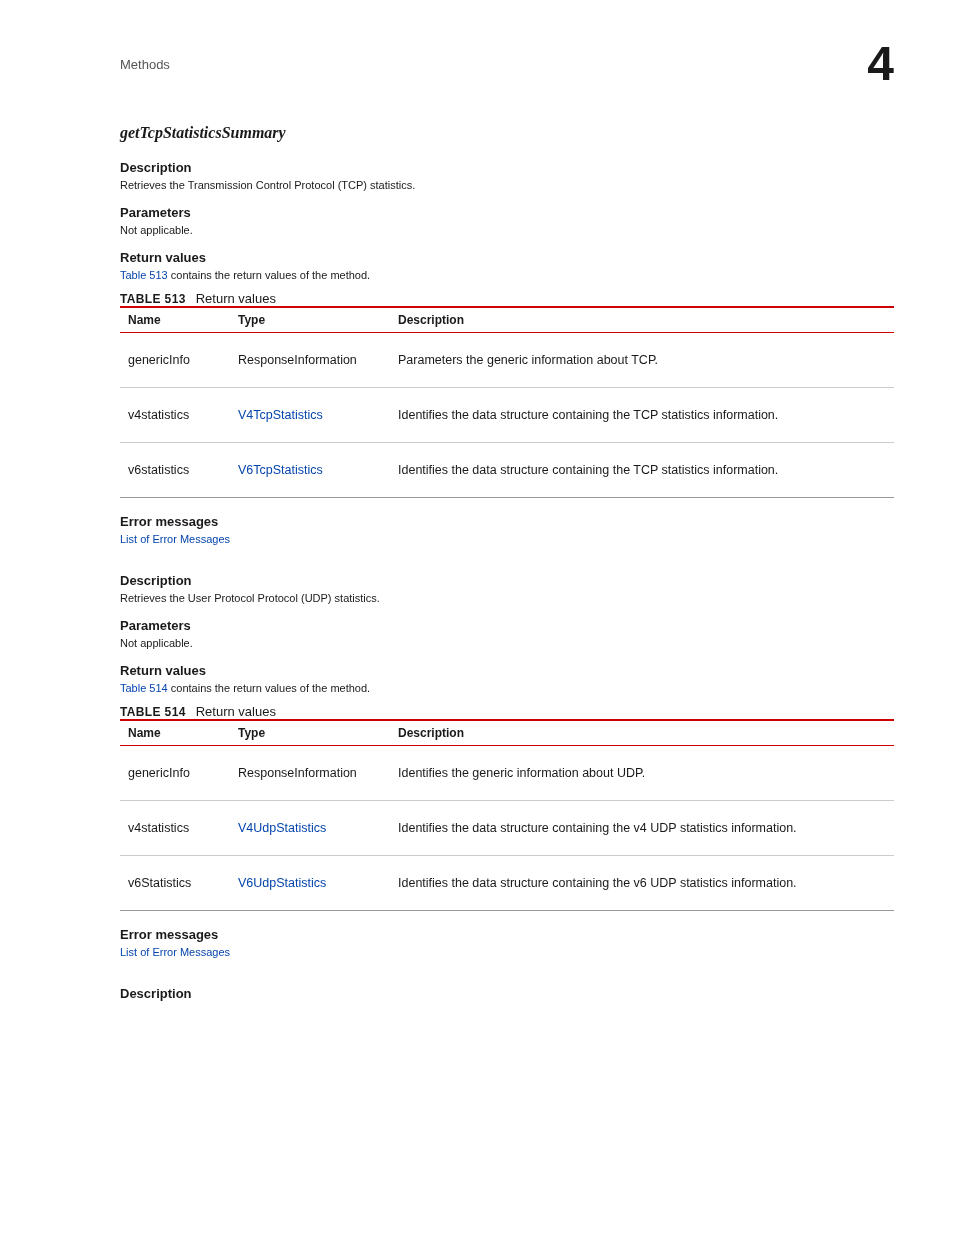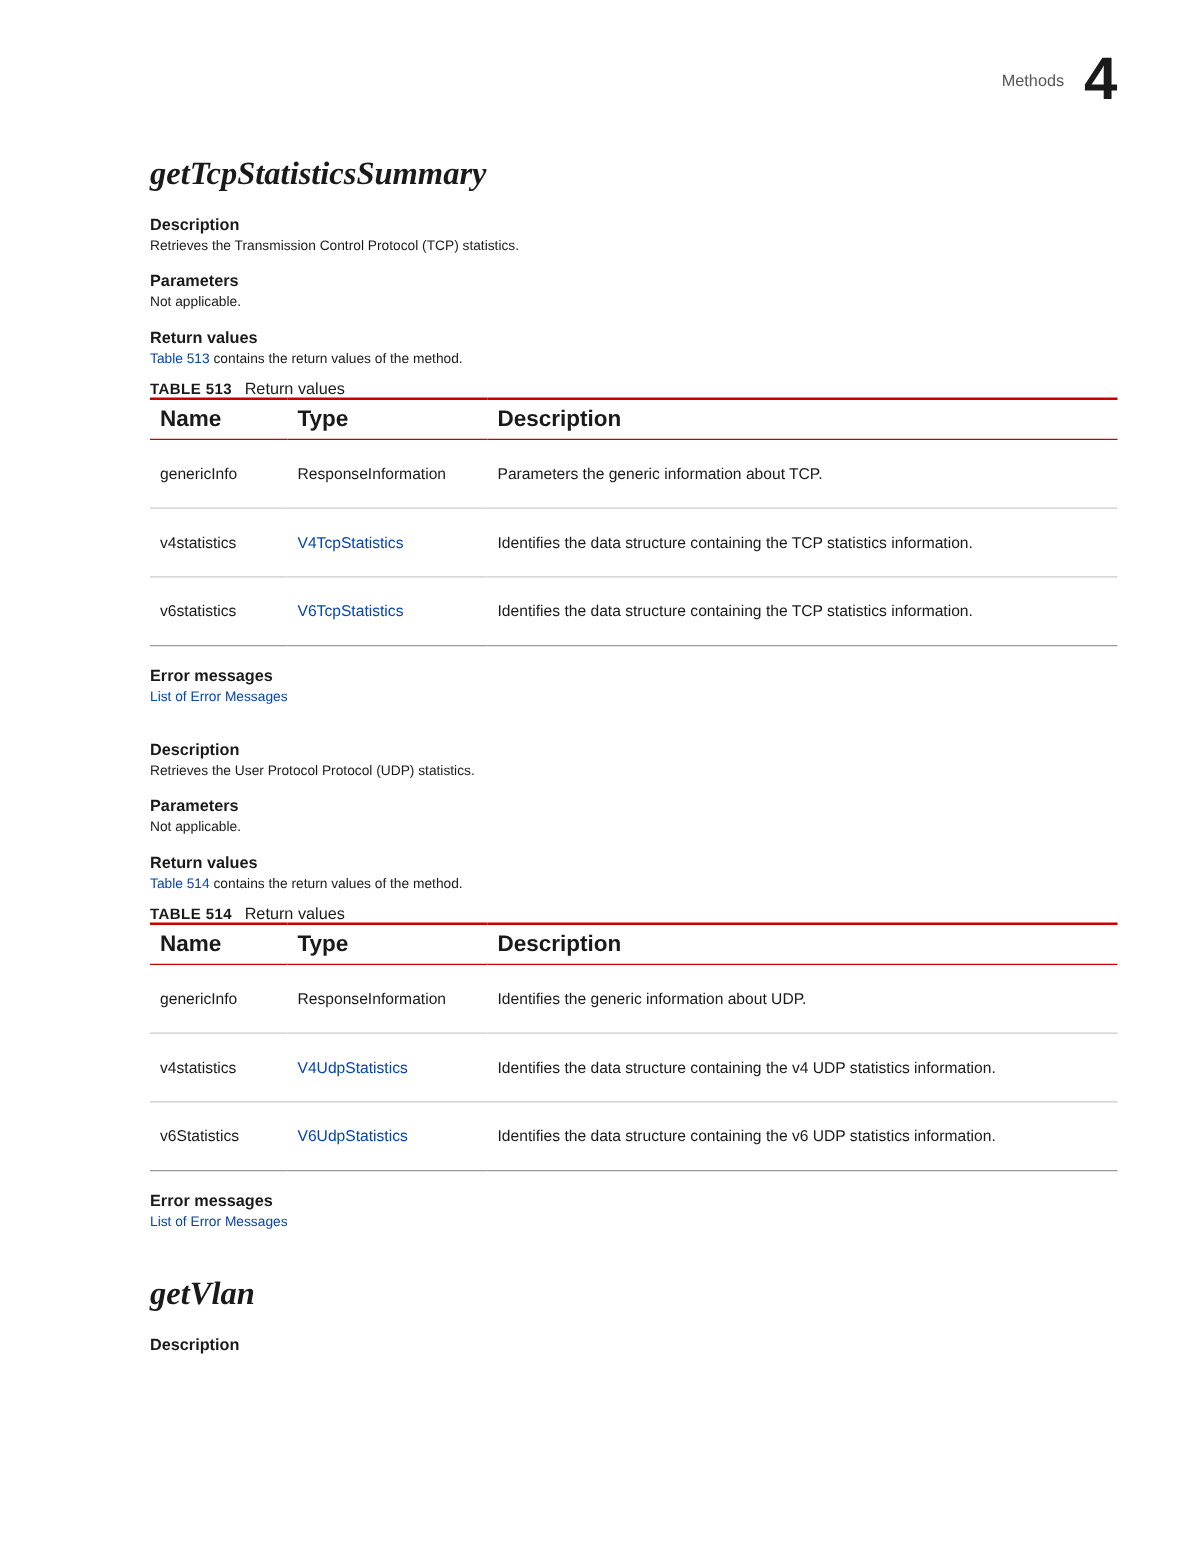--- a/index.html
+++ b/index.html
@@ -6,40 +6,40 @@
     body {
       font-family: Arial, Helvetica, sans-serif;
       font-size: 13px;
       color: #1a1a1a;
       background: #fff;
       padding: 40px 60px 40px 120px;
       max-width: 954px;
     }
     .page-header {
       display: flex;
-      justify-content: flex-end;
+      justify-content: space-between;
       align-items: center;
       margin-bottom: 34px;
       border-bottom: none;
     }
     .page-header-text {
       font-size: 13px;
       color: #555;
       margin-right: 16px;
     }
     .chapter-number {
       font-size: 48px;
       font-weight: bold;
       color: #1a1a1a;
       line-height: 1;
     }
     .section-title {
       font-family: Georgia, 'Times New Roman', serif;
       font-style: italic;
-      font-size: 26px;
+      font-size: 16px;
       font-weight: bold;
       color: #1a1a1a;
       margin-top: 36px;
       margin-bottom: 18px;
     }
     .subsection-label {
       font-weight: bold;
       font-size: 13px;
       margin-bottom: 4px;
       margin-top: 14px;
@@ -75,21 +75,21 @@
       font-size: 12.5px;
     }
     table thead tr {
       border-top: 2px solid #cc0000;
       border-bottom: 1.5px solid #cc0000;
     }
     table thead th {
       text-align: left;
       font-weight: bold;
       padding: 5px 8px;
-      font-size: 18px;
+      font-size: 12px;
       background: #fff;
     }
     table tbody tr {
       border-bottom: 1px solid #ccc;
     }
     table tbody tr:last-child {
       border-bottom: 1.5px solid #999;
     }
     table tbody td {
       padding: 20px 8px;
@@ -207,16 +207,15 @@
     </tbody>
   </table>
 
   <div class="subsection-label">Error messages</div>
   <div class="subsection-text">
     <a class="link-blue" href="#">List of Error Messages</a>
   </div>
 </div>
 
 <div class="section" style="margin-top: 28px;">
-  <div class="section-title">getVlan</div>
 
   <div class="subsection-label">Description</div>
 </div>
 
 </body></html>

